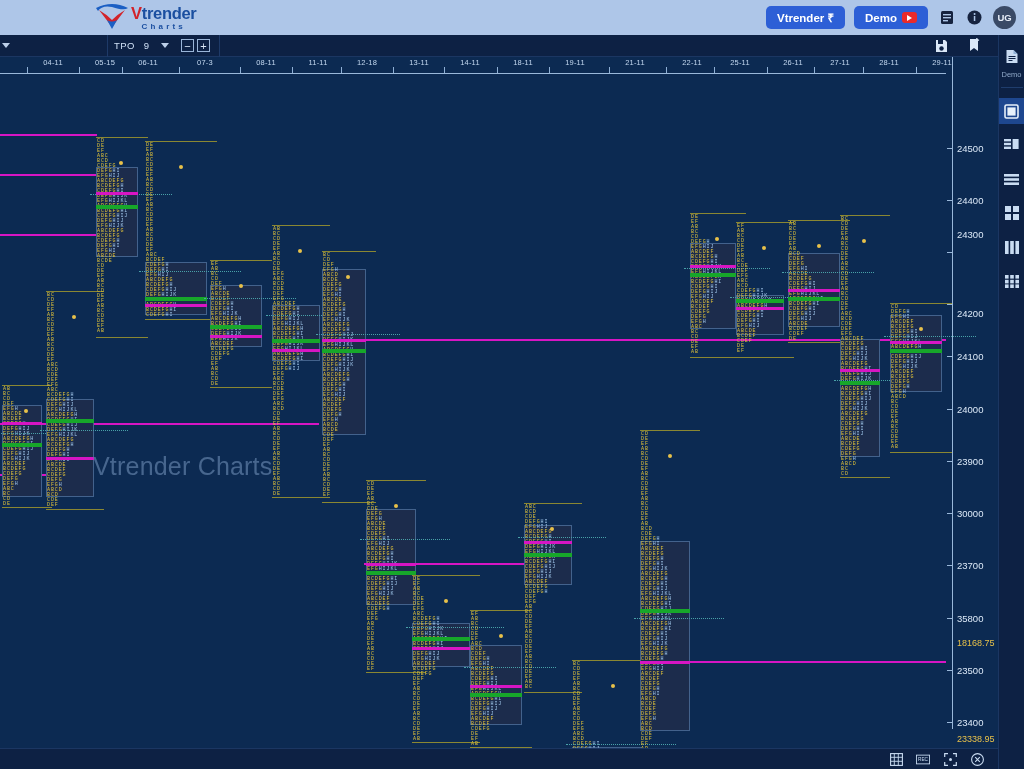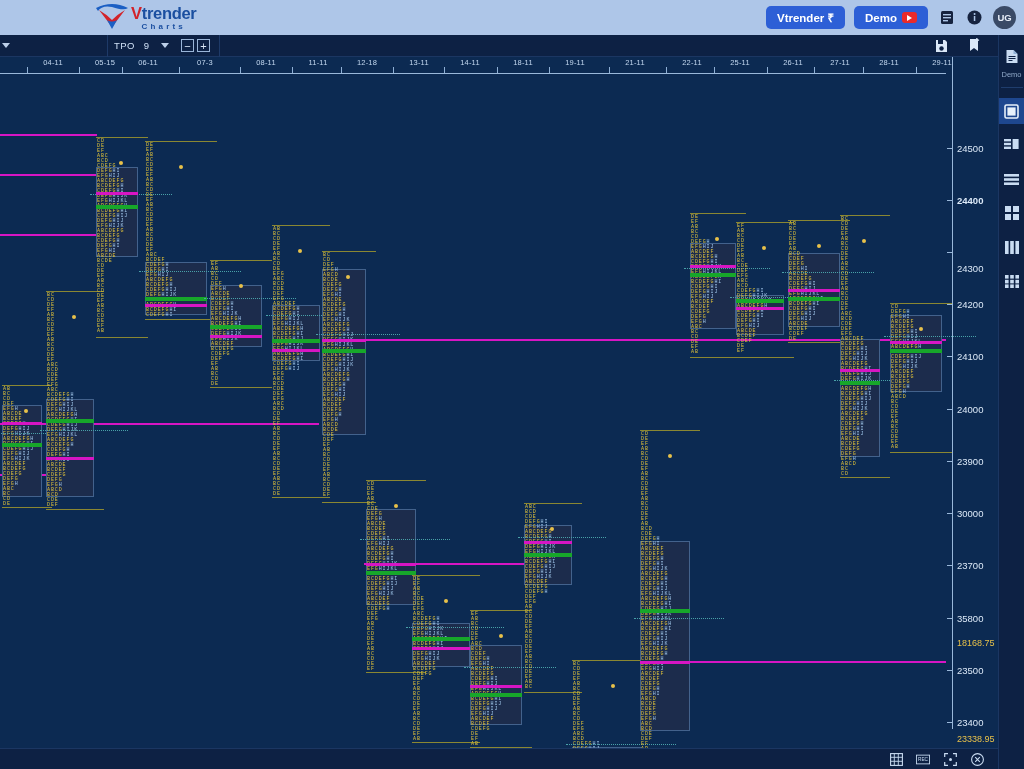--- a/index.html
+++ b/index.html
@@ -300,25 +300,25 @@
         <div class="dlbl" style="left: 889px;">28-11</div>
         <div class="dtick" style="left: 916px;"></div>
         <div class="dlbl" style="left: 942px;">29-11</div>
       </div>
     <div class="axis-hline"></div>
     <div class="price-axis" id="price-axis">
       <div class="vline"></div>
     <div class="ptick" style="top: 91px;"></div>
         <div class="plbl" style="top: 91px;">24500</div>
         <div class="ptick" style="top: 143px;"></div>
-        <div class="plbl" style="top: 143px; font-weight: bold;">24400</div>
+        <div class="plbl" style="top: 143px;">24400</div>
         <div class="ptick" style="top: 195px;"></div>
-        <div class="plbl" style="top: 211px;">24300</div>
+        <div class="plbl" style="top: 177px;">24300</div>
         <div class="ptick" style="top: 247px;"></div>
-        <div class="plbl" style="top: 247px;">24200</div>
+        <div class="plbl" style="top: 256px;">24200</div>
         <div class="ptick" style="top: 299px;"></div>
         <div class="plbl" style="top: 299px;">24100</div>
         <div class="ptick" style="top: 352px;"></div>
         <div class="plbl" style="top: 352px;">24000</div>
         <div class="ptick" style="top: 404px;"></div>
         <div class="plbl" style="top: 404px;">23900</div>
         <div class="ptick" style="top: 456px;"></div>
         <div class="plbl" style="top: 456px;">30000</div>
         <div class="ptick" style="top: 508px;"></div>
         <div class="plbl" style="top: 508px;">23700</div>
@@ -1137,20 +1137,21 @@
           <div class="tpo-row mix" style="left: 1px; top: 366px;">EF</div>
           <div class="tpo-row mix" style="left: 1px; top: 371px;">AB</div>
           <div class="ib" style="left: 0px; top: 229px; width: 62px;"></div>
           <div class="ib" style="left: 0px; top: 378px; width: 62px;"></div>
           <div class="dot-h" style="left: -6px; top: 261.5px; width: 92px;"></div>
           <div class="poc" style="left: 0px; top: 275px; width: 52px;"></div>
           <div class="vah" style="left: 0px; top: 267px; width: 52px;"></div>
           <div class="open-dot" style="left: 29px; top: 253px;"></div>
         </div>
       </div>
+    <div class="watermark">Vtrender Charts</div>
 
   </div>
 
   <div class="bottombar">
     <span class="bb-icon">
       <svg width="13" height="13" viewBox="0 0 13 13">
           <rect x="0.6" y="0.6" width="11.8" height="11.8" fill="none" stroke="#c9dcf2" stroke-width="1.1"></rect>
           <path d="M4.3.6v11.8M8.3.6v11.8M.6 4.3h11.8M.6 8.3h11.8" stroke="#c9dcf2" stroke-width="0.9"></path>
         </svg>
     </span>

